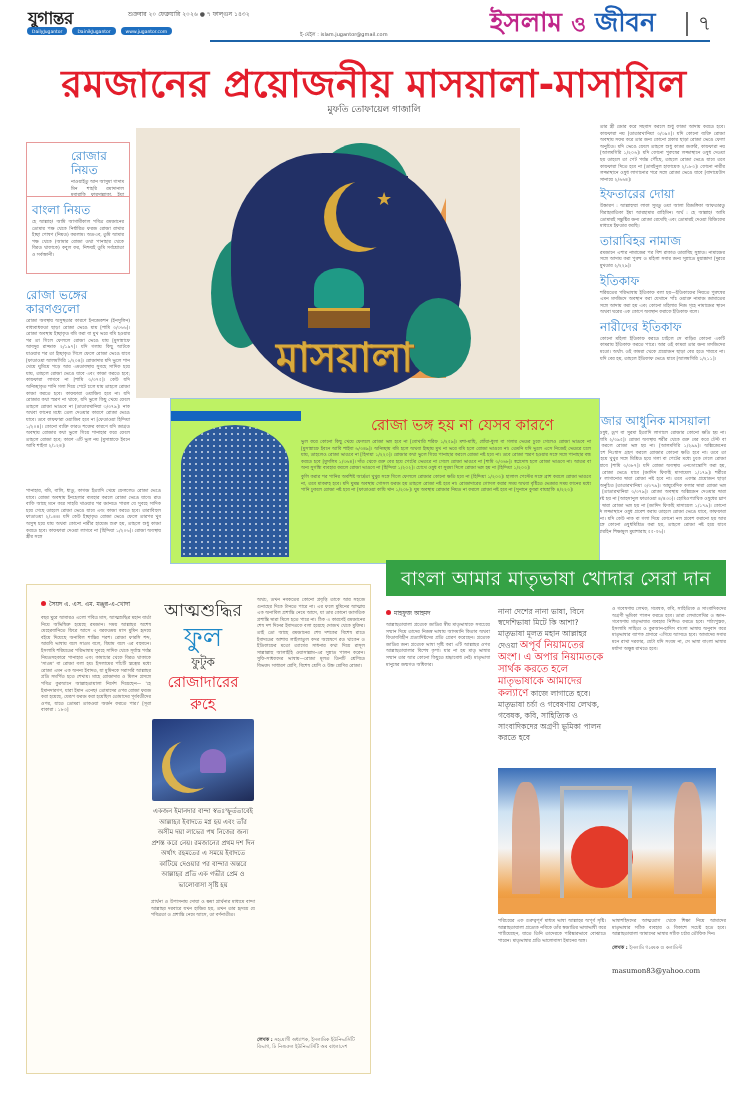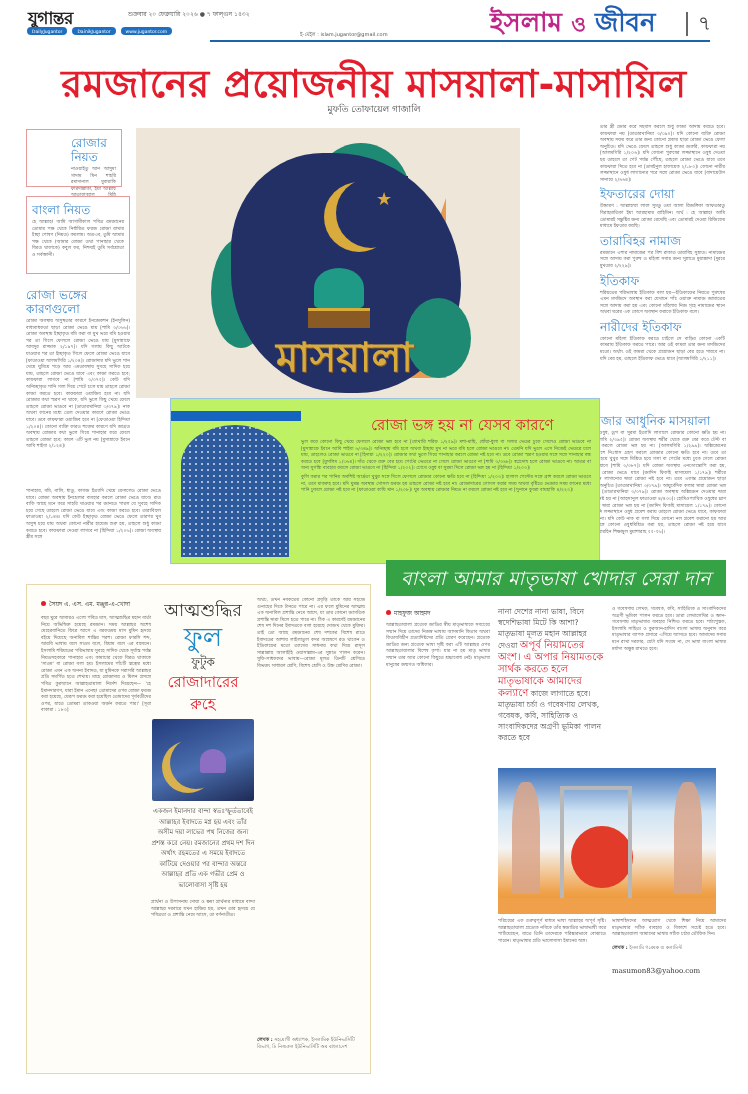--- a/index.html
+++ b/index.html
@@ -72,21 +72,21 @@
   .feat .t4 { font-size: 15px; color: #e31d2b; line-height: 22px; }
   .feat .pic { margin: 4px auto 0; width: 102px; height: 82px; background: linear-gradient(160deg, #233a7a, #4a6fb0 55%, #1e2a55); position: relative; border-radius: 2px; overflow: hidden; }
   .feat .pic .moon { position: absolute; left: 18px; top: 18px; width: 52px; height: 52px; border-radius: 50%; box-shadow: -8px 4px 0 0 #d9b24f; }
   .feat .pic .dome { position: absolute; left: 48px; top: 30px; width: 26px; height: 24px; border-radius: 50% 50% 10% 10%; background: #8c6fc2; }
   .feat .quote { font-size: 6.5px; line-height: 10.5px; color: #444; margin-top: 5px; }
   .feat .c2b { position: absolute; left: 124px; top: 314px; width: 104px; }
   .feat .sig { position: absolute; left: 230px; top: 452px; width: 108px; font-size: 4.8px; color: #555; line-height: 6.6px; }
   .feat .sig b { color: #333; }
 
   
-  .banner { position: absolute; left: 386px; top: 560px; width: 340px; height: 36px; background: #35a245; color: #fff; font-size: 19px; text-align: center; line-height: 36px; letter-spacing: 0.3px; font-style: italic; }
+  .banner { position: absolute; left: 386px; top: 560px; width: 340px; height: 36px; background: #35a245; color: #fff; font-size: 19px; text-align: center; line-height: 36px; letter-spacing: 0.3px; }
   .art2 { position: absolute; left: 386px; top: 606px; width: 340px; height: 480px; }
   .art2 .author { position: absolute; left: 0; top: 2px; font-size: 6px; color: #333; }
   .art2 .author::before { content: ""; display: inline-block; width: 5px; height: 5px; border-radius: 50%; background: #e31d2b; margin-right: 3px; }
   .art2 .c1 { position: absolute; left: 0; top: 16px; width: 104px; }
   .art2 .mid { position: absolute; left: 112px; top: 0; width: 108px; text-align: left; font-size: 7.6px; line-height: 11px; color: #555; }
   .art2 .mid .red { color: #e31d2b; font-size: 10px; line-height: 12px; }
   .art2 .c3 { position: absolute; left: 226px; top: 0; width: 114px; }
   .art2 .pic { position: absolute; left: 112px; top: 162px; width: 218px; height: 146px; background: linear-gradient(#3b6fb8, #cfe3f3 30%, #f4f4f4 55%, #f0a24a 85%, #e98a2a); overflow: hidden; }
   .art2 .pic .sun { position: absolute; left: 73px; top: 58px; width: 62px; height: 62px; border-radius: 50%; background: #e33b2a; }
   .art2 .pic .frame { position: absolute; left: 62px; top: 18px; width: 72px; height: 112px; border: 4px solid #b8b8b8; border-bottom: none; }
@@ -117,21 +117,21 @@
     <span class="b">ও</span>
     <span class="c">জীবন</span>
   </div>
   <div class="pagebar"></div>
   <div class="pagenum">৭</div>
 </div>
 
 <h1 class="headline">রমজানের প্রয়োজনীয় মাসয়ালা-মাসায়িল</h1>
 <div class="byline">মুফতি তোফায়েল গাজালি</div>
 
-<div class="boxL" style="top:129px;width:96px;height:58px;padding-left:44px;">
+<div class="boxL" style="top:142px;width:104px;height:58px;padding-left:44px;">
   <div class="blueh">রোজার নিয়ত</div>
   <div class="txt">নাওয়াইতু আন আসুমা গাদাম মিন শাহরি রমাদানাল মুবারাকি ফারদাল্লাকা, ইয়া আল্লাহু আতাকাব্বাল মিন্নি ইন্নাকা আনতাস সামিউল আলিম।</div>
 </div>
 <div class="boxL" style="top:196px;width:104px;height:78px;">
   <div class="blueh">বাংলা নিয়ত</div>
   <div class="txt">হে আল্লাহ! আমি আগামীকাল পবিত্র রমজানের তোমার পক্ষ থেকে নির্ধারিত ফরজ রোজা রাখার ইচ্ছা পোষণ (নিয়ত) করলাম। অতএব, তুমি আমার পক্ষ থেকে (আমার রোজা তথা পানাহার থেকে বিরত থাকাকে) কবুল কর, নিশ্চয়ই তুমি সর্বশ্রোতা ও সর্বজ্ঞানী।</div>
 </div>
 
 <div class="colL">
   <div class="blueh">রোজা ভঙ্গের কারণগুলো</div>

